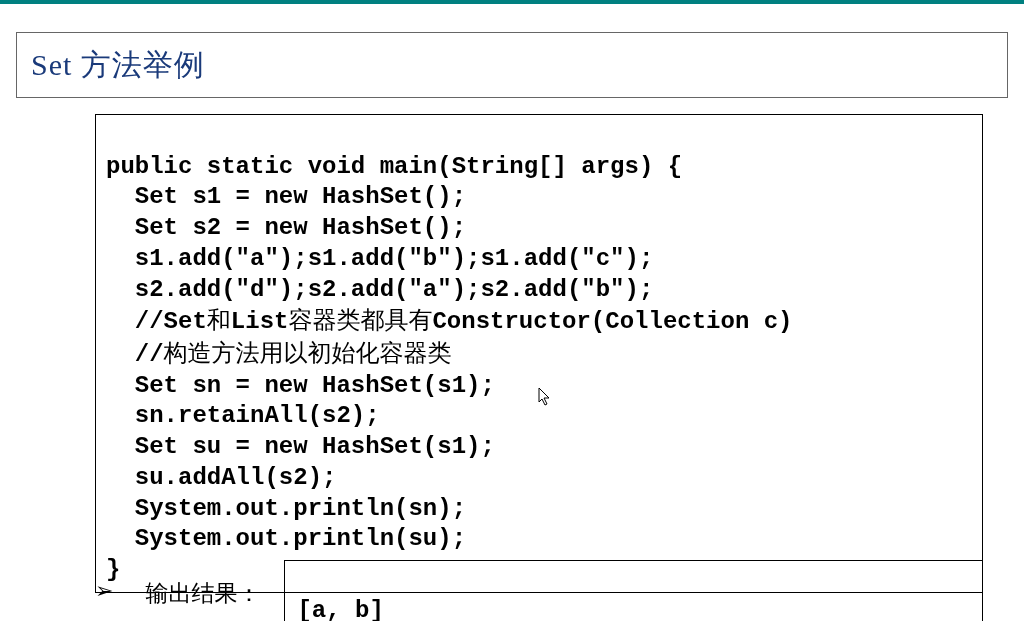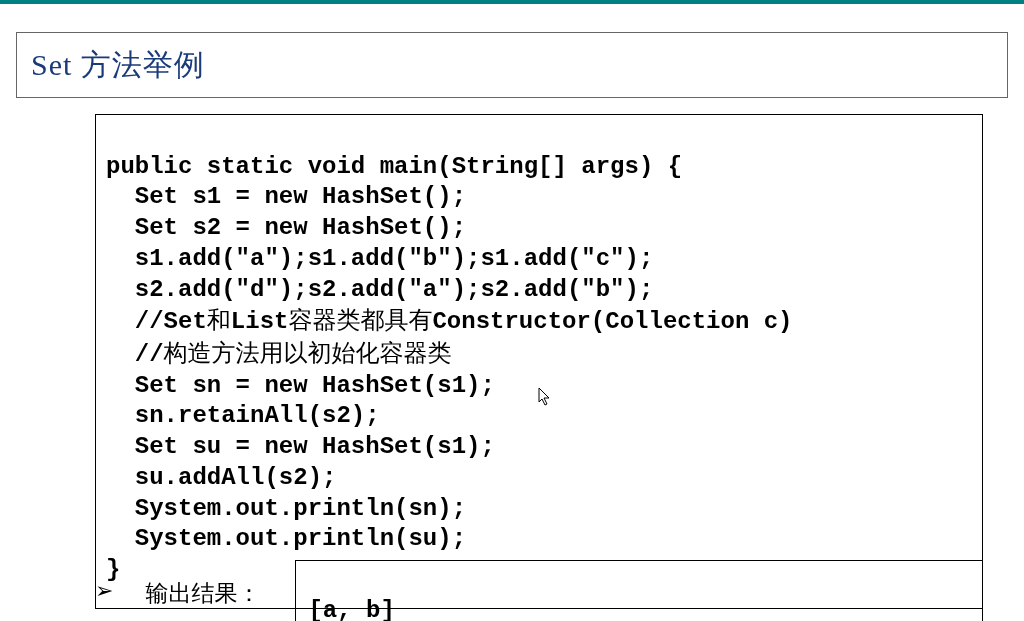--- a/index.html
+++ b/index.html
@@ -32,21 +32,21 @@
       font-family: "SimSun", serif;
       letter-spacing: 1px;
       text-align: right;
     }
     .code-box {
       position: absolute;
       top: 110px;
       left: 95px;
       width: 888px;
       border: 1px solid #000000;
-      padding: 6px 10px 22px 10px;
+      padding: 6px 10px 6px 10px;
       font-family: "Courier New", monospace;
       font-size: 24px;
       font-weight: bold;
       line-height: 1.28;
       white-space: pre;
       color: #000000;
     }
     .output-row {
       position: absolute;
       top: 556px;
@@ -60,21 +60,21 @@
       font-size: 22px;
       color: #000000;
       margin-top: 18px;
       margin-right: 32px;
     }
     .output-label {
       font-size: 23px;
       font-family: Liberation Mono, monospace;
       color: #000000;
       margin-top: 18px;
-      margin-right: 35px;
+      margin-right: 24px;
     }
     .output-box {
       border: 1px solid #000000;
       padding: 4px 12px 4px 12px;
       font-family: "Courier New", monospace;
       font-size: 24px;
       font-weight: bold;
       line-height: 1.28;
       white-space: pre;
       color: #000000;

